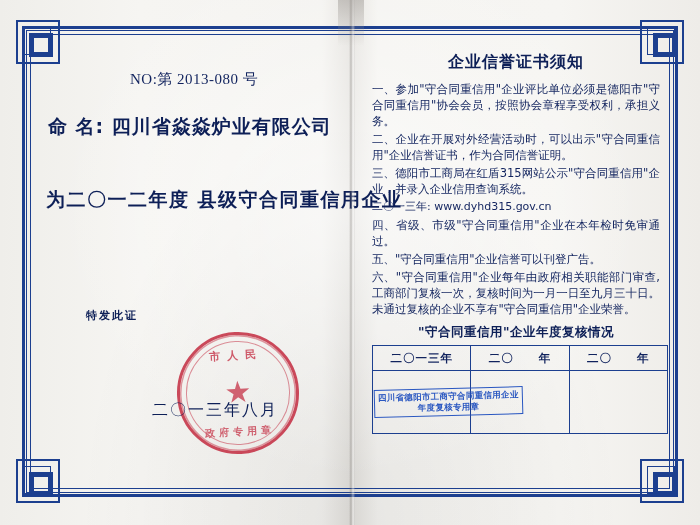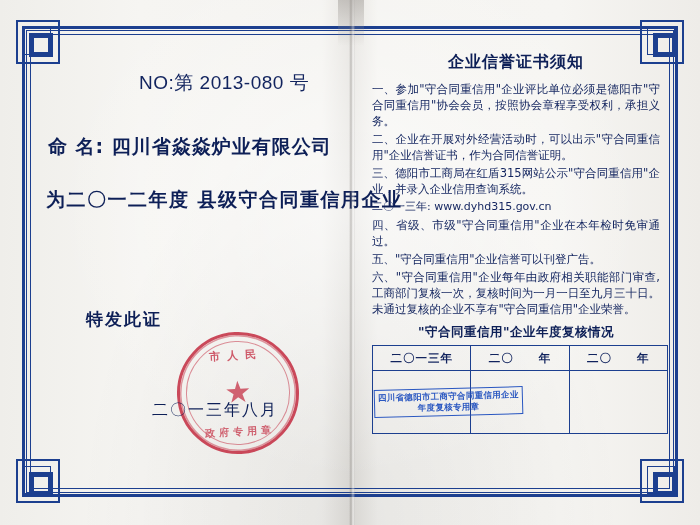--- a/index.html
+++ b/index.html
@@ -55,38 +55,37 @@
   .tr{right:16px;top:20px;}
   .bl{left:16px;bottom:22px;}
   .br{right:16px;bottom:22px;}
 
   
   .left{
     position:absolute;left:44px;top:52px;width:290px;height:420px;
     color:#0e1b4a;
   }
   .no-line{
-    position:absolute;left:95px;top:18px;
-    font-size:19px;letter-spacing:.5px;color:#11235e;
-    font-family:Liberation Sans, sans-serif;
+    position:absolute;left:86px;top:18px;
+    font-size:15px;letter-spacing:.5px;color:#11235e;
+    font-family:Liberation Serif, serif;
   }
   .ming{
     position:absolute;left:4px;top:62px;
     font-size:19px;font-weight:bold;color:#0d1f57;letter-spacing:1px;
     white-space:nowrap;
-    margin-top:20px;
   }
   .award-line{
     position:absolute;left:2px;top:135px;
     font-size:19px;font-weight:bold;color:#0d1f57;letter-spacing:1.5px;
     white-space:nowrap;
   }
   .special{
     position:absolute;left:42px;top:256px;
-    font-size:17px;font-weight:bold;color:#0d1f57;letter-spacing:2px;
+    font-size:11px;font-weight:bold;color:#0d1f57;letter-spacing:2px;
   }
   .date-left{
     position:absolute;left:108px;top:348px;
     font-size:16px;font-weight:normal;color:#0d1f57;letter-spacing:2px;
     white-space:nowrap;
   }
 
   
   .seal{
     position:absolute;left:133px;top:280px;width:116px;height:116px;

